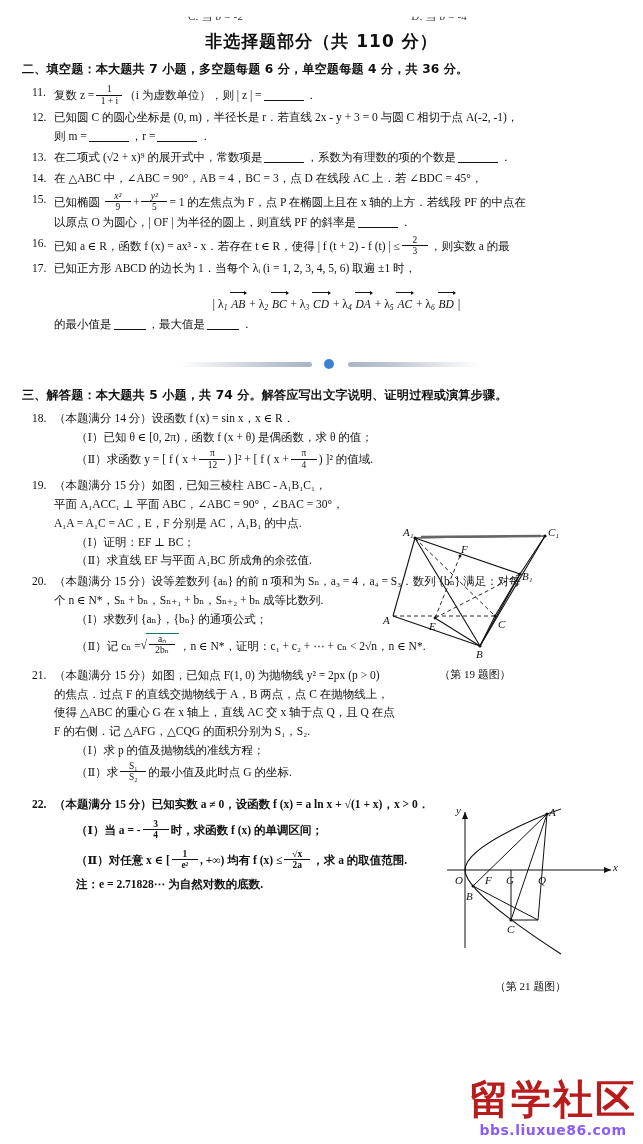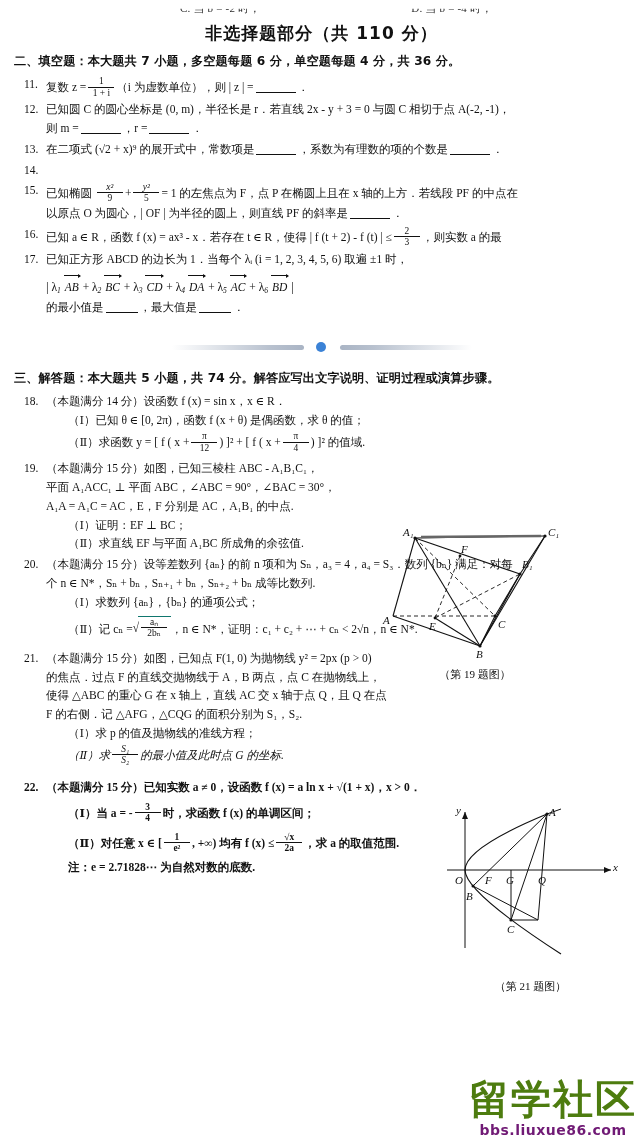--- a/index.html
+++ b/index.html
@@ -15,21 +15,21 @@
     overflow: hidden;
     font-family: "Liberation Serif", "DejaVu Serif", serif;
     color: #111111;
     font-size: 11.5px;
     line-height: 1.55;
   }
   .page {
     position: relative;
     width: 643px;
     height: 1144px;
-    padding: 0;
+    padding: 8px;
     box-sizing: border-box;
   }
 
   
   .mi { font-style: italic; font-family: "Liberation Serif", serif; }
   sub, sup {
     font-size: 0.66em;
     font-style: italic;
     line-height: 0;
   }
@@ -173,30 +173,30 @@
     bottom: 2px;
     width: 172px;
     text-align: center;
     pointer-events: none;
     user-select: none;
   }
   .watermark .cn {
     font-family: "DejaVu Sans", "Liberation Sans", sans-serif;
     font-size: 40px;
     font-weight: bold;
-    color: #4d7c0f;
+    color: #b91c1c;
     letter-spacing: 2px;
     line-height: 1;
     text-shadow: 1px 1px 0 #ffffff;
   }
   .watermark .url {
     font-family: "DejaVu Sans", "Liberation Sans", sans-serif;
     font-size: 14px;
     font-weight: bold;
-    color: #701a75;
+    color: #8b5cf6;
     letter-spacing: 0.5px;
     margin-top: 1px;
   }
 </style>
 </head>
 <body>
 
 <div class="page">
 
   <div class="cutoff-row">
@@ -232,20 +232,21 @@
     <div class="body">
       <div class="line">
         <span>在二项式 (√2 + x)⁹ 的展开式中，常数项是</span><span class="blank"></span><span>，系数为有理数的项的个数是</span><span class="blank"></span><span>．</span>
       </div>
     </div>
   </div>
 
   <div class="q">
     <div class="num">14.</div>
     <div class="body">
+      <div class="line">在 △ABC 中，∠ABC = 90°，AB = 4，BC = 3，点 D 在线段 AC 上．若 ∠BDC = 45°，</div>
     </div>
   </div>
 
   <div class="q">
     <div class="num">15.</div>
     <div class="body">
       <div class="line">
         <span>已知椭圆</span>
         <span class="frac"><span class="num mi">x²</span><span class="den">9</span></span><span>+</span><span class="frac"><span class="num mi">y²</span><span class="den">5</span></span><span>= 1 的左焦点为 F，点 P 在椭圆上且在 x 轴的上方．若线段 PF 的中点在</span>
       </div>
@@ -261,21 +262,21 @@
       <div class="line">
         <span>已知 a ∈ R，函数 f (x) = ax³ - x．若存在 t ∈ R，使得 | f (t + 2) - f (t) | ≤</span><span class="frac"><span class="num">2</span><span class="den">3</span></span><span>，则实数 a 的最</span>
       </div>
     </div>
   </div>
 
   <div class="q">
     <div class="num">17.</div>
     <div class="body">
       <div class="line">已知正方形 ABCD 的边长为 1．当每个 λᵢ (i = 1, 2, 3, 4, 5, 6) 取遍 ±1 时，</div>
-      <div class="line" style="text-align:left; margin:8px 0 2px 0;">
+      <div class="line" style="text-align:center; margin:16px 0 2px 0;">
         <span style="font-size:13px;">|</span>&nbsp;λ<sub>1</sub>&nbsp;<span class="vec">AB</span>&nbsp;+&nbsp;λ<sub>2</sub>&nbsp;<span class="vec">BC</span>&nbsp;+&nbsp;λ<sub>3</sub>&nbsp;<span class="vec">CD</span>&nbsp;+&nbsp;λ<sub>4</sub>&nbsp;<span class="vec">DA</span>&nbsp;+&nbsp;λ<sub>5</sub>&nbsp;<span class="vec">AC</span>&nbsp;+&nbsp;λ<sub>6</sub>&nbsp;<span class="vec">BD</span>&nbsp;<span style="font-size:13px;">|</span>
       </div>
       <div class="line">
         <span>的最小值是</span><span class="blank short"></span><span>，最大值是</span><span class="blank short"></span><span>．</span>
       </div>
     </div>
   </div>
 
   <div class="divider">
     <div class="bar left"></div>
@@ -342,21 +343,21 @@
         <circle cx="160" cy="8" r="1.6"></circle>
         <circle cx="135" cy="46" r="1.6"></circle>
         <circle cx="75" cy="28" r="1.4"></circle>
         <circle cx="95" cy="118" r="1.6"></circle>
         <circle cx="110" cy="88" r="1.4"></circle>
         <circle cx="50" cy="90" r="1.4"></circle>
       </g>
     </svg>
     <span class="fig-label" style="left:18px; top:-4px;">A₁</span>
     <span class="fig-label" style="left:163px; top:-4px;">C₁</span>
-    <span class="fig-label" style="left:137px; top:28px;">B₁</span>
+    <span class="fig-label" style="left:137px; top:40px;">B₁</span>
     <span class="fig-label" style="left:76px; top:13px;">F</span>
     <span class="fig-label" style="left:-2px; top:84px;">A</span>
     <span class="fig-label" style="left:44px; top:90px;">E</span>
     <span class="fig-label" style="left:113px; top:88px;">C</span>
     <span class="fig-label" style="left:91px; top:118px;">B</span>
     <div class="fig-cap" style="width:180px; margin-top:4px;">（第 19 题图）</div>
   </div>
 
   <div class="q" style="">
     <div class="num">20.</div>
@@ -375,21 +376,21 @@
   <div class="q" style="margin-top:10px;">
     <div class="num">21.</div>
     <div class="body" style="max-width:415px;">
       <div class="line">
         <span>（本题满分 15 分）</span><span>如图，已知点 F(1, 0) 为抛物线 y² = 2px (p &gt; 0)</span>
       </div>
       <div class="line">的焦点．过点 F 的直线交抛物线于 A，B 两点，点 C 在抛物线上，</div>
       <div class="line">使得 △ABC 的重心 G 在 x 轴上，直线 AC 交 x 轴于点 Q，且 Q 在点</div>
       <div class="line">F 的右侧．记 △AFG，△CQG 的面积分别为 S₁，S₂.</div>
       <div class="line sub">（Ⅰ）求 p 的值及抛物线的准线方程；</div>
-      <div class="line sub" style="font-style:italic;">
+      <div class="line sub" style="">
         <span>（Ⅱ）求</span><span class="frac"><span class="num">S₁</span><span class="den">S₂</span></span><span>的最小值及此时点 G 的坐标.</span>
       </div>
     </div>
   </div>
 
   <div class="fig-wrap" style="left:443px; top:808px; width:200px; height:175px;">
     <svg width="190" height="158" viewBox="0 0 190 158">
 
       <g stroke="#111" fill="none" stroke-width="1">
         <line x1="22" y1="4" x2="22" y2="140"></line>

